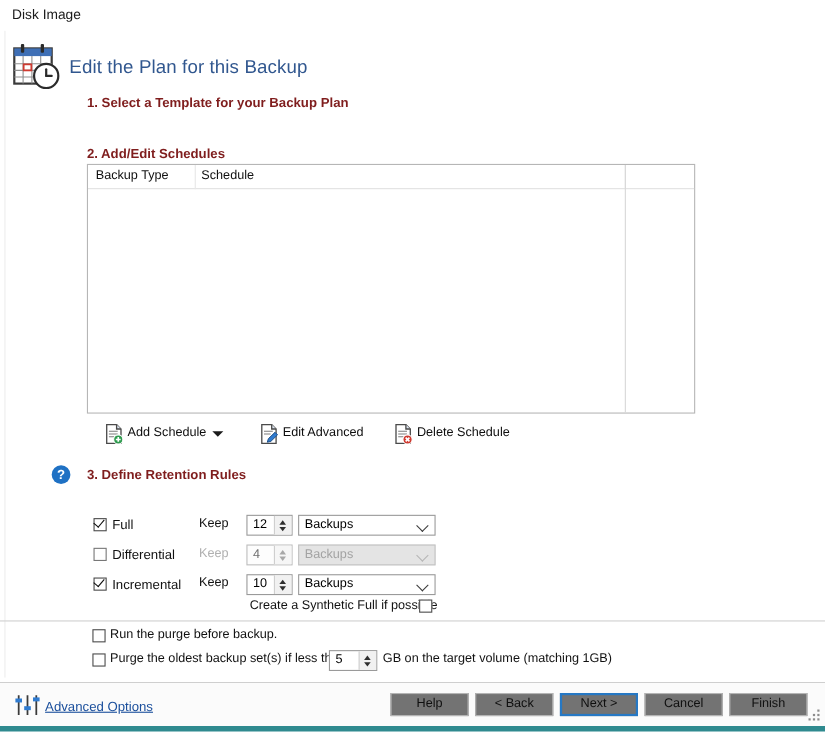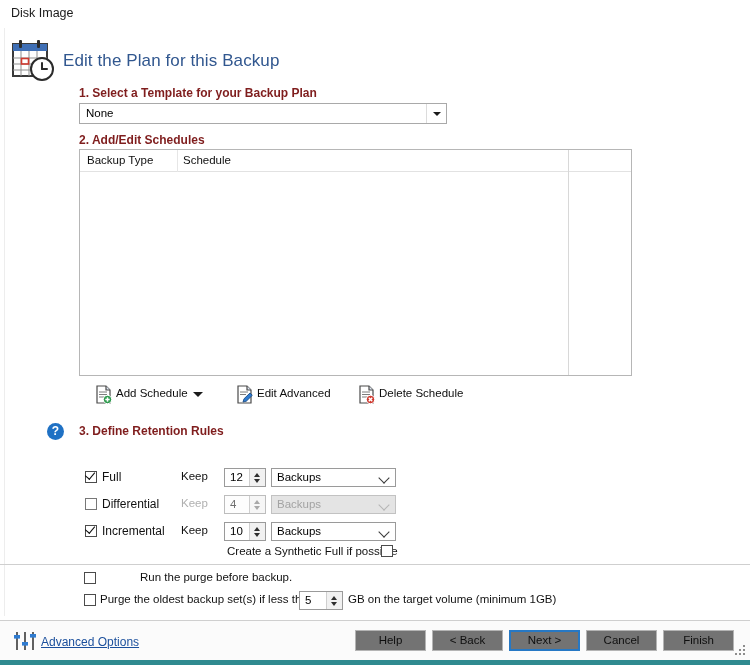--- a/index.html
+++ b/index.html
@@ -369,26 +369,20 @@
       <rect x="11.5" y="20.5" width="7" height="5.5" fill="none" stroke="#cf3a30" stroke-width="1.6"></rect>
       <circle cx="32" cy="31" r="11" fill="#ffffff" stroke="#2b2b2b" stroke-width="2"></circle>
       <line x1="32" y1="31" x2="32" y2="25" stroke="#2b2b2b" stroke-width="2" stroke-linecap="round"></line>
       <line x1="32" y1="31" x2="37" y2="31" stroke="#2b2b2b" stroke-width="2" stroke-linecap="round"></line>
     </svg>
   </div>
   <div class="hdr-title">Edit the Plan for this Backup</div>
 
   <div class="sec" style="left:79px; top:86px;">1. Select a Template for your Backup Plan</div>
 
-  <div class="combo-tpl">
-    <span class="val">None</span>
-    <span class="arrowbox">
-      <span class="tri-down"></span>
-    </span>
-  </div>
 
   <div class="sec" style="left:79px; top:133px;">2. Add/Edit Schedules</div>
 
   <div class="grid">
     <div class="grid-head">
       <span class="col" style="left:7px;">Backup Type</span>
       <span class="col-div" style="left:97px;"></span>
       <span class="col" style="left:103px;">Schedule</span>
       <span class="col-div" style="left:488px;"></span>
     </div>
@@ -508,32 +502,32 @@
       <span class="chev" style="right:7px; top:5px;"></span>
     </span>
   </div>
 
   <div class="synth-lbl">Create a Synthetic Full if possible</div>
   <span class="cbox" style="left:381px; top:545px;"></span>
 
   <div class="hline" style="top:564px;"></div>
 
   <span class="cbox" style="left:84px; top:572px;"></span>
-  <span class="purge-txt" style="left:100px; top:571px;margin-left:40px;">Run the purge before backup.</span>
+  <span class="purge-txt" style="left:100px; top:571px;">Run the purge before backup.</span>
 
   <span class="cbox" style="left:84px; top:594px;"></span>
   <span class="purge-txt" style="left:100px; top:593px;">Purge the oldest backup set(s) if less than</span>
   <span class="spin" style="left:299px; top:591px; width:44px;">
     <span class="num">5</span>
     <span class="btns">
         <i class="up"></i>
         <i class="dn"></i>
       </span>
   </span>
-  <span class="purge-txt" style="left:348px; top:593px;">GB on the target volume (minimum 1GB)</span>
+  <span class="purge-txt" style="left:348px; top:593px;">GB on the target volume (matching 1GB)</span>
 
   <div class="hline" style="top:620px;"></div>
 
   <div class="botbar"></div>
 
   <div class="adv-icon">
     <svg width="24" height="20" viewBox="0 0 24 20">
       <line x1="4" y1="1" x2="4" y2="19" stroke="#3a3a3a" stroke-width="1.6"></line>
       <line x1="12" y1="1" x2="12" y2="19" stroke="#3a3a3a" stroke-width="1.6"></line>
       <line x1="20" y1="1" x2="20" y2="19" stroke="#3a3a3a" stroke-width="1.6"></line>

